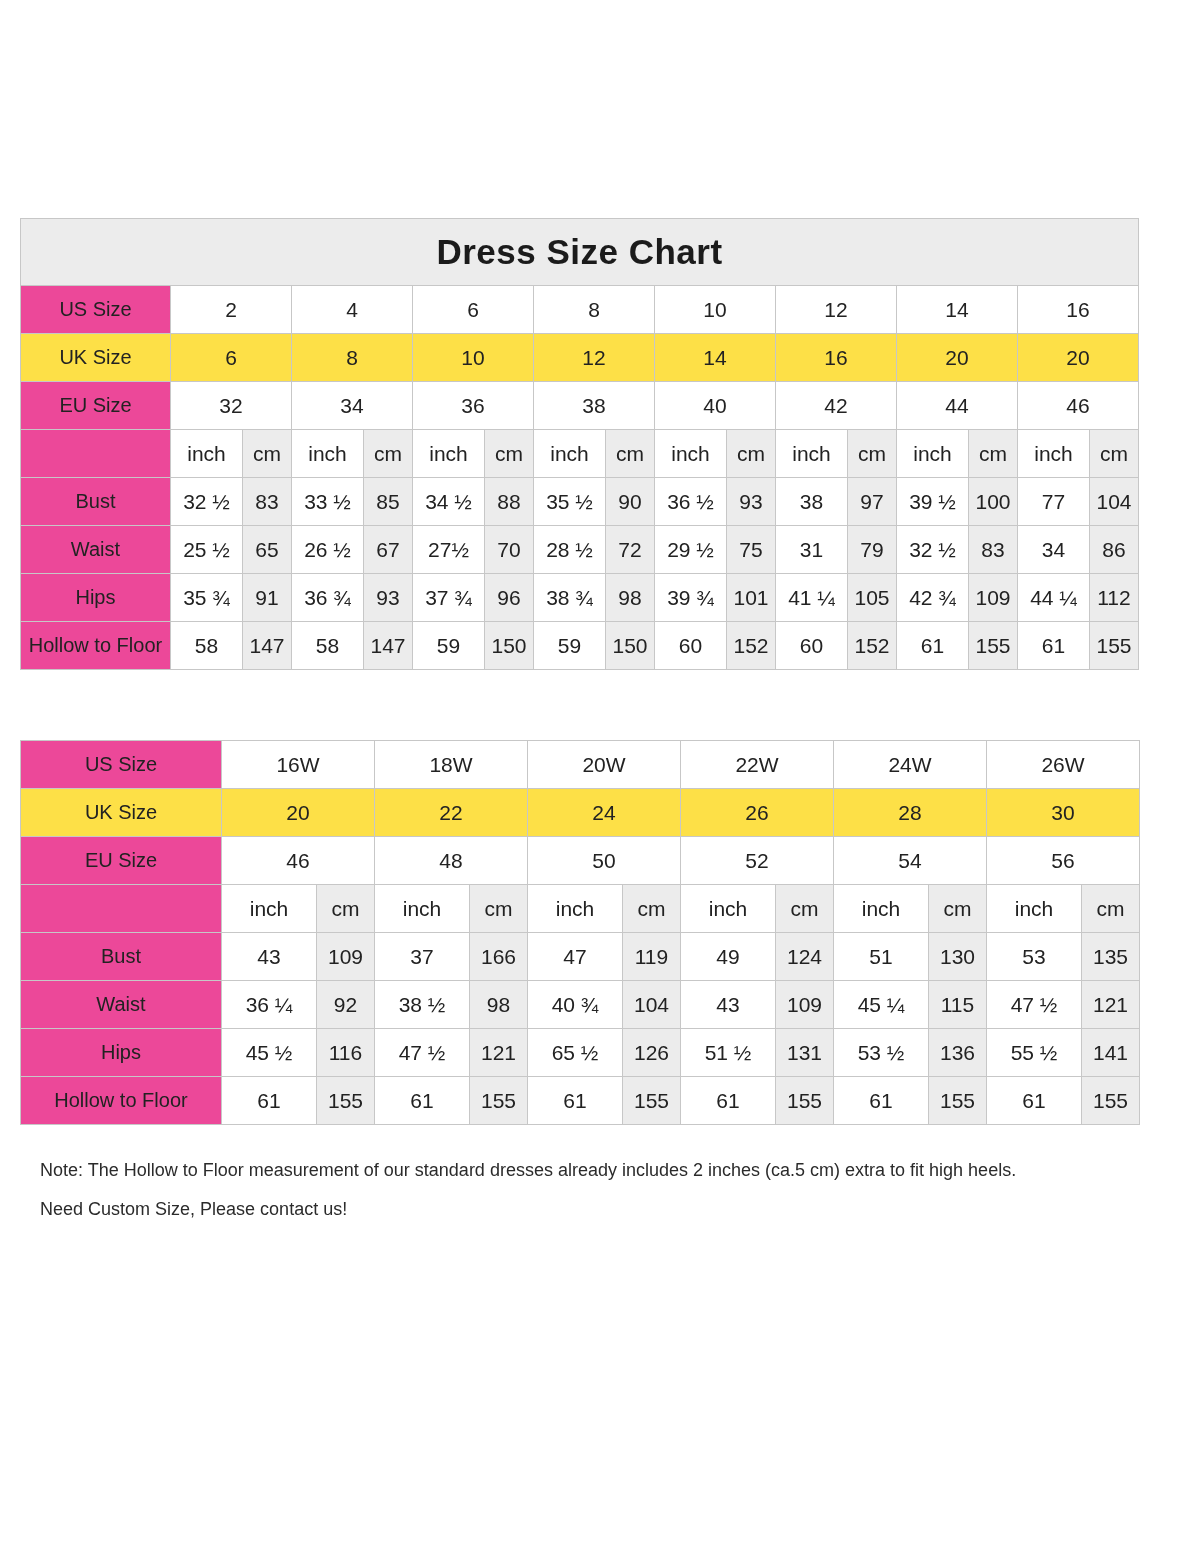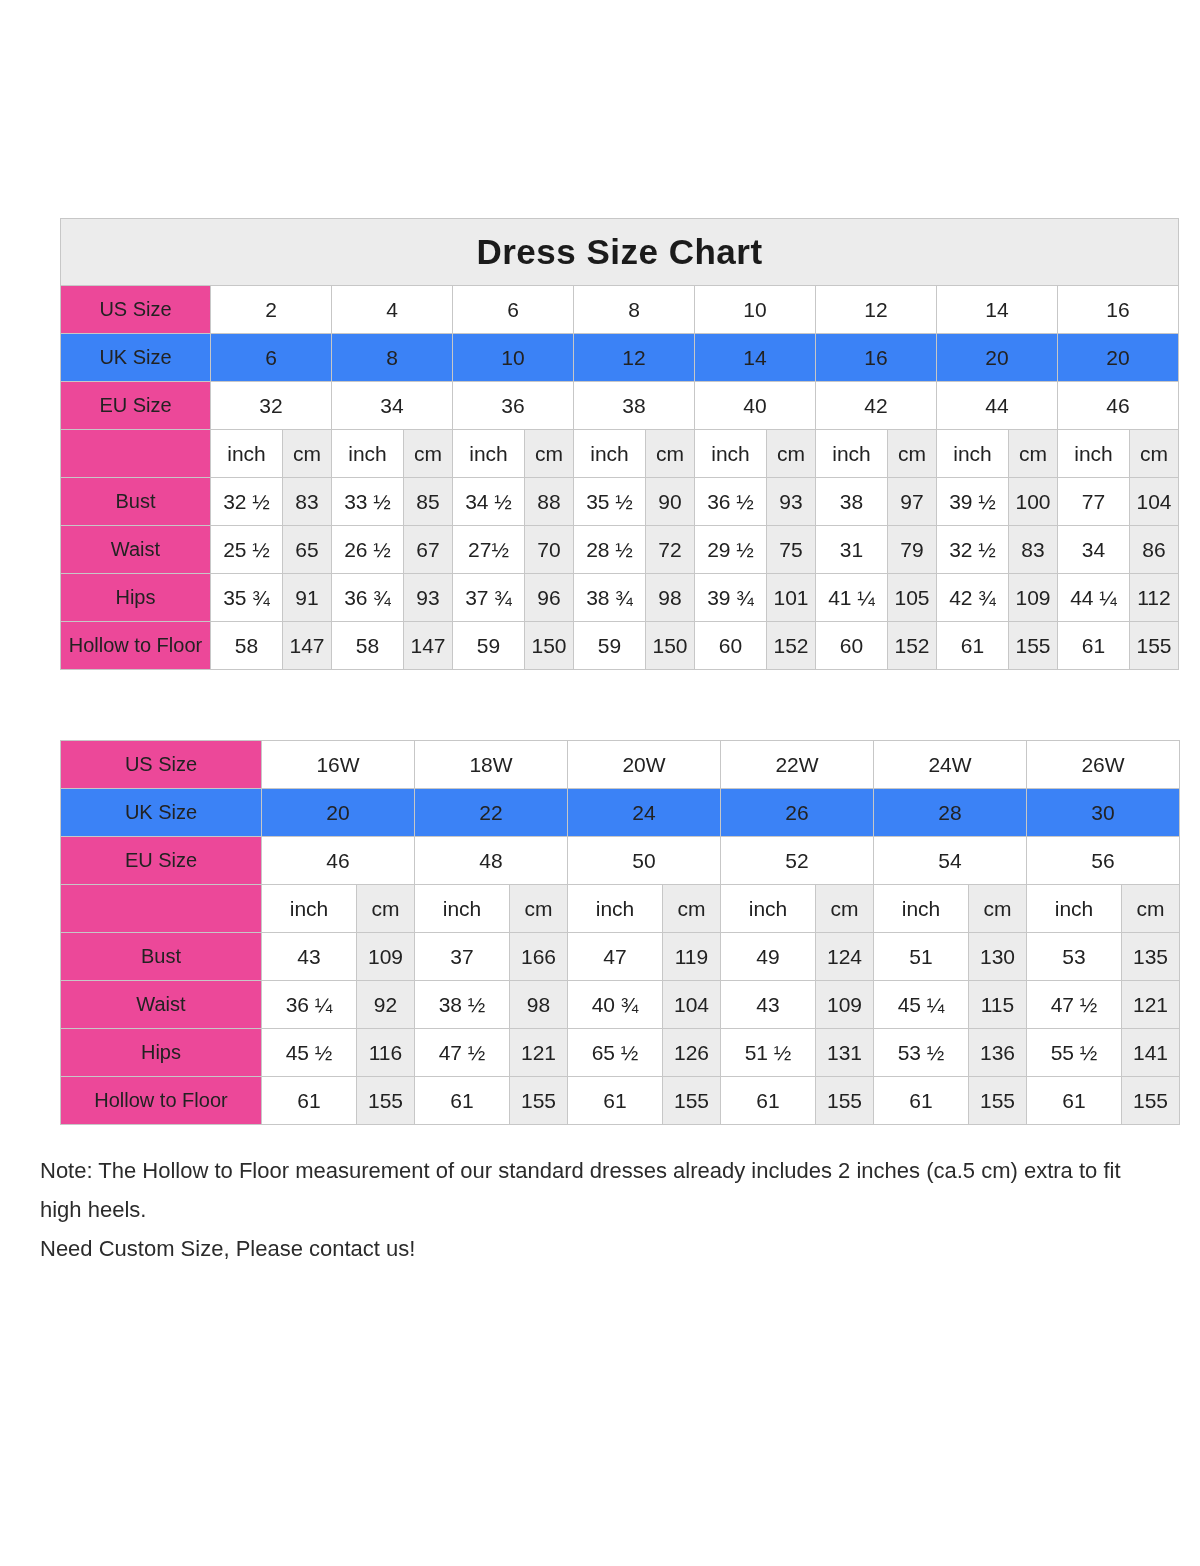--- a/index.html
+++ b/index.html
@@ -14,21 +14,21 @@
     width: 1200px;
     height: 1566px;
     background: #ffffff;
     box-sizing: border-box;
     padding-top: 218px;
     overflow: hidden;
   }
   table.chart {
     border-collapse: collapse;
     table-layout: fixed;
-    margin-left: 60px;
+    margin-left: 20px;
     empty-cells: show;
   }
   table.chart td {
     border: 1px solid #c7c7c7;
     text-align: center;
     vertical-align: middle;
     height: 47px;
     padding: 0;
     font-size: 21px;
     color: #222222;
@@ -45,30 +45,30 @@
     color: #1b1b1b;
   }
   table.chart td.label-cell {
     background: #ec4899;
     font-size: 20px;
   }
   table.chart td.cm-cell {
     background: #ececec;
   }
   table.chart tr.shaded-row td {
-    background: #3b82f6;
+    background: #fde047;
     text-align: center;
   }
   #plus-chart {
     margin-top: 70px;
   }
   .note {
     margin: 26px 40px 0 40px;
     width: 1118px;
-    font-size: 22px;
+    font-size: 18px;
     line-height: 39px;
     color: #2b2b2b;
   }
   .note p {
     margin: 0;
   }
 </style>
 </head>
 <body>
 

